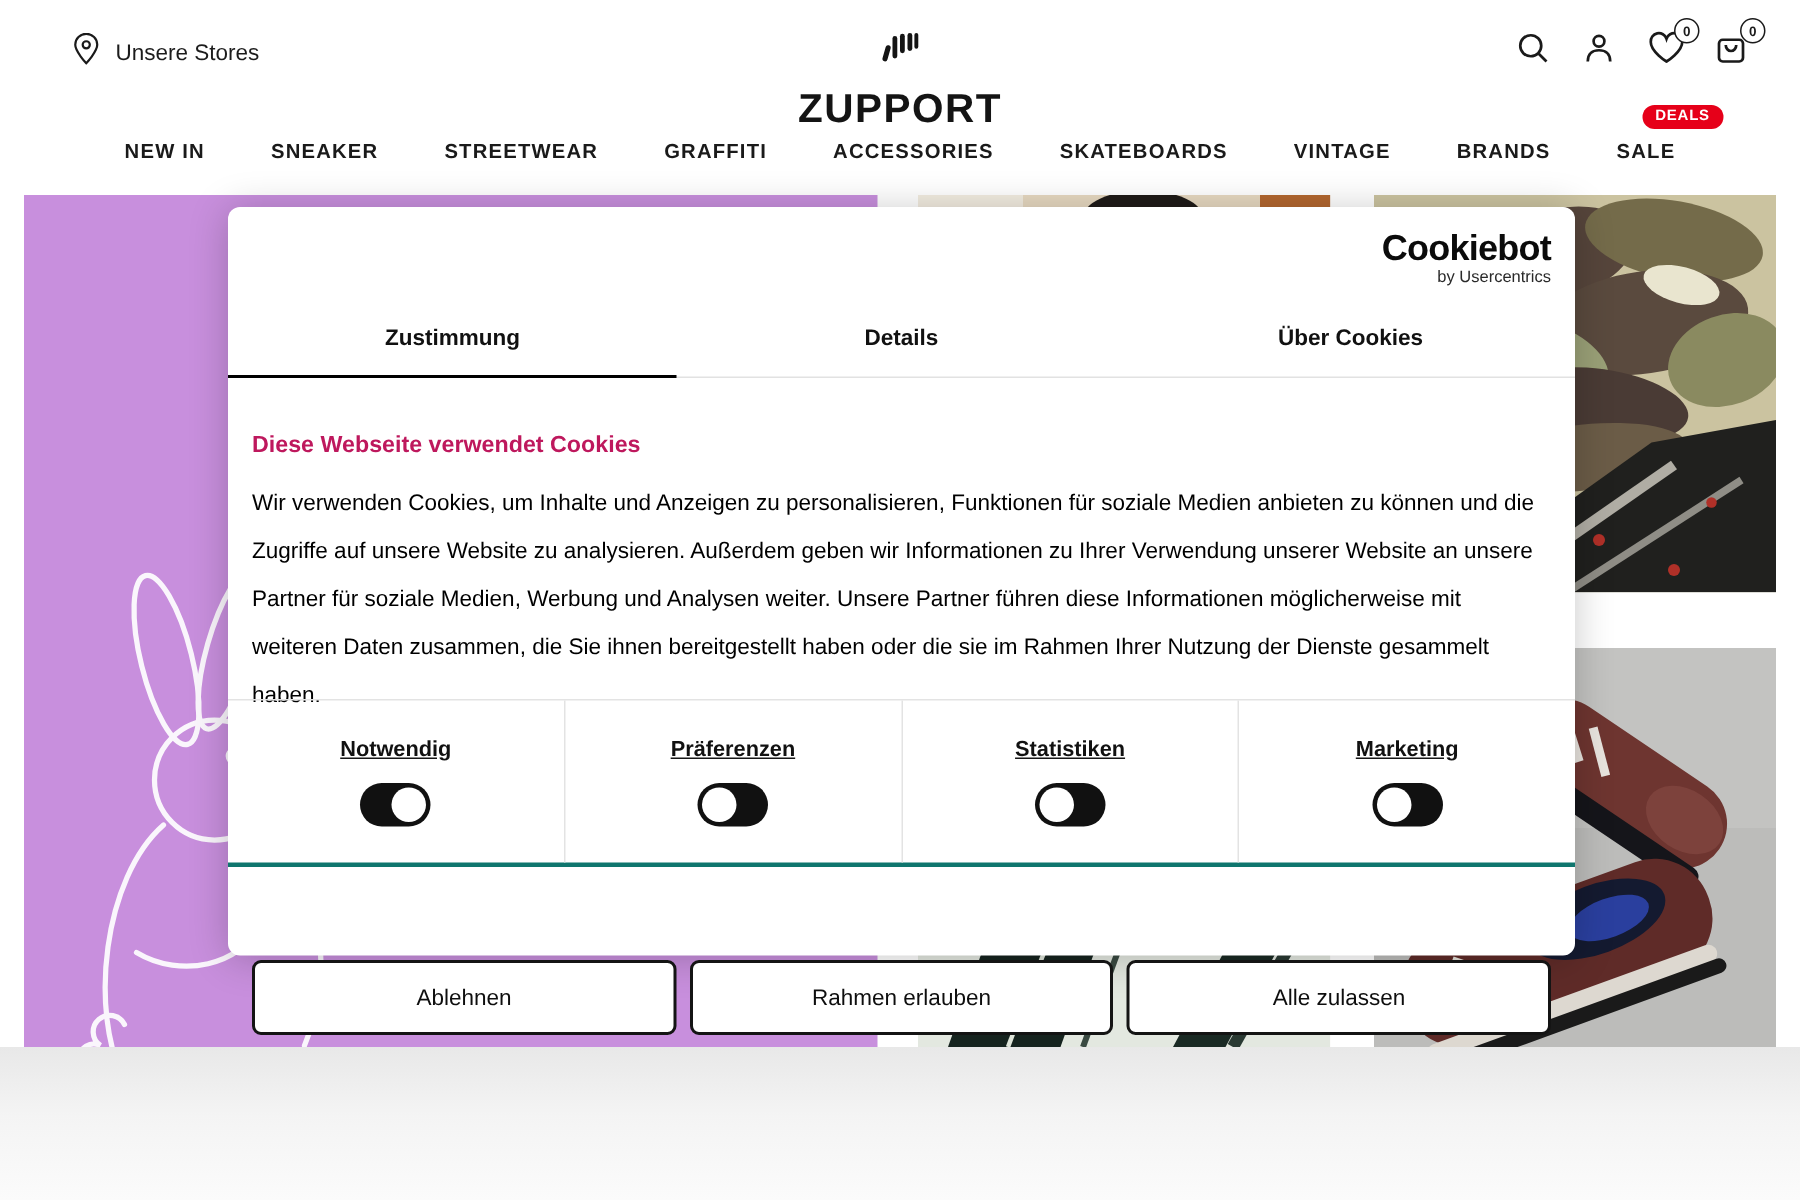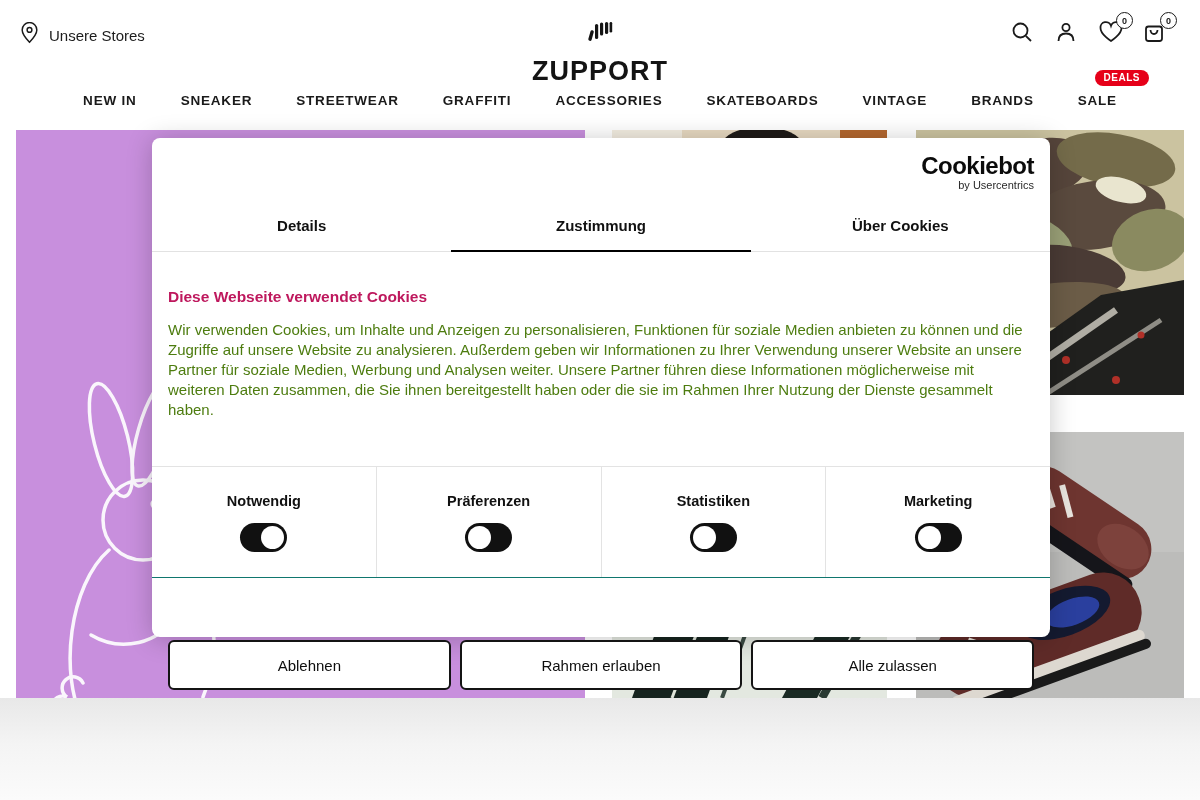--- a/index.html
+++ b/index.html
@@ -5,21 +5,21 @@
   * { margin:0; padding:0; box-sizing:border-box; }
   html,body { width:1200px; height:800px; }
   body {
     font-family:"Liberation Sans", sans-serif;
     color:#161616; background:#fff; position:relative; overflow:hidden;
   }
   .page { position:absolute; inset:0; width:1200px; height:800px; background:#fff; }
 
   
   .header { position:absolute; top:0; left:0; width:1200px; height:68px; background:#fff; z-index:5; }
-  .stores { position:absolute; left:20px; top:22px; display:flex; align-items:center; gap:10px; cursor:pointer; }
+  .stores { position:absolute; left:48px; top:22px; display:flex; align-items:center; gap:10px; cursor:pointer; }
   .stores-label { font-size:15px; color:#1c1c1c; }
   .logo { position:absolute; left:50%; top:18px; transform:translateX(-50%); display:flex; align-items:center; gap:8px; cursor:pointer;flex-direction:column; }
   .logo-text { font-size:27px; font-weight:800; letter-spacing:1px; color:#141414; }
   .header-icons { position:absolute; right:32px; top:20px; display:flex; align-items:flex-start; gap:18px; }
   .hicon { position:relative; width:26px; height:26px; cursor:pointer; }
   .hicon svg { display:block; }
   .count-badge {
     position:absolute; top:-8px; right:-9px; width:17px; height:17px; border-radius:50%;
     background:#fff; border:1.4px solid #1a1a1a; font-size:9px; font-weight:600;
     display:flex; align-items:center; justify-content:center; color:#1a1a1a;
@@ -54,24 +54,24 @@
   .cb-name { font-size:24px; font-weight:800; letter-spacing:-.5px; color:#0b0b0b; line-height:1; }
   .cb-byline { font-size:11px; color:#2a2a2a; margin-top:1px; }
 
   .tabs { position:absolute; top:62px; left:0; width:100%; height:52px; display:flex; border-bottom:1px solid #e2e2e2; }
   .tab { flex:1; display:flex; align-items:center; justify-content:center; font-size:15px; font-weight:600;
     color:#111; cursor:pointer; border-bottom:2px solid transparent; margin-bottom:-1px; }
   .tab.active { border-bottom:2px solid #000; }
 
   .dlg-body { position:absolute; top:150px; left:0; width:100%; padding:0 16px; }
   .dlg-heading { font-size:15.5px; font-weight:700; color:#be185d; margin-bottom:14px; }
-  .dlg-text { font-size:15px; line-height:20px; color:#4d7c0f; }
+  .dlg-text { font-size:15px; line-height:32px; color:#000000; }
 
   .consent { position:absolute; top:328px; left:0; width:100%; height:112px; display:flex;
-    border-top:1px solid #e3e3e3; border-bottom:1px solid #0f766e; }
+    border-top:1px solid #e3e3e3; border-bottom:3px solid #0f766e;text-decoration:underline; }
   .consent-cell { flex:1; display:flex; flex-direction:column; align-items:center; justify-content:center; gap:14px;
     border-right:1px solid #e3e3e3; }
   .consent-cell:last-child { border-right:none; }
   .consent-label { font-size:14.5px; font-weight:700; color:#111; }
   .toggle { position:relative; width:47px; height:29px; border-radius:15px; background:#111; cursor:pointer; }
   .toggle .knob { position:absolute; top:3px; left:3px; width:23px; height:23px; border-radius:50%; background:#fff; }
   .toggle.on .knob { left:21px; }
 
   .dlg-buttons { position:absolute; top:458px; left:0; width:100%; padding:0 16px; display:flex; gap:9px;margin-top:44px; }
   .dlg-btn { flex:1; height:50px; background:#fff; border:2px solid #141414; border-radius:6px;
@@ -251,22 +251,22 @@
     </div>
   </nav>
 
   <div class="dialog">
     <div class="cb-brand">
       <div class="cb-name">Cookiebot</div>
       <div class="cb-byline">by Usercentrics</div>
     </div>
 
     <div class="tabs">
+      <div class="tab active">Zustimmung</div>
       <div class="tab">Details</div>
-      <div class="tab active">Zustimmung</div>
       <div class="tab">Über Cookies</div>
     </div>
 
     <div class="dlg-body">
       <div class="dlg-heading">Diese Webseite verwendet Cookies</div>
       <div class="dlg-text">Wir verwenden Cookies, um Inhalte und Anzeigen zu personalisieren, Funktionen für soziale Medien anbieten zu können und die Zugriffe auf unsere Website zu analysieren. Außerdem geben wir Informationen zu Ihrer Verwendung unserer Website an unsere Partner für soziale Medien, Werbung und Analysen weiter. Unsere Partner führen diese Informationen möglicherweise mit weiteren Daten zusammen, die Sie ihnen bereitgestellt haben oder die sie im Rahmen Ihrer Nutzung der Dienste gesammelt haben.</div>
     </div>
 
     <div class="consent">
       <div class="consent-cell">

